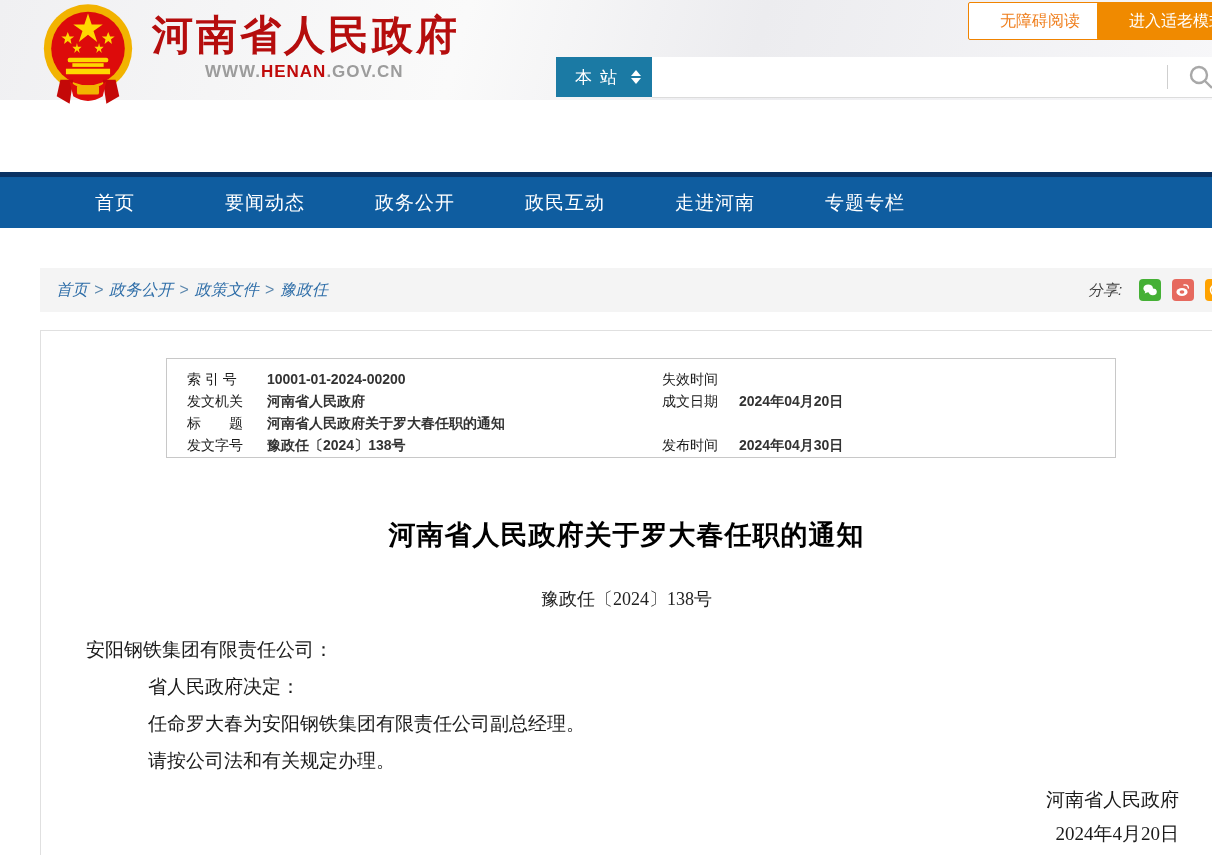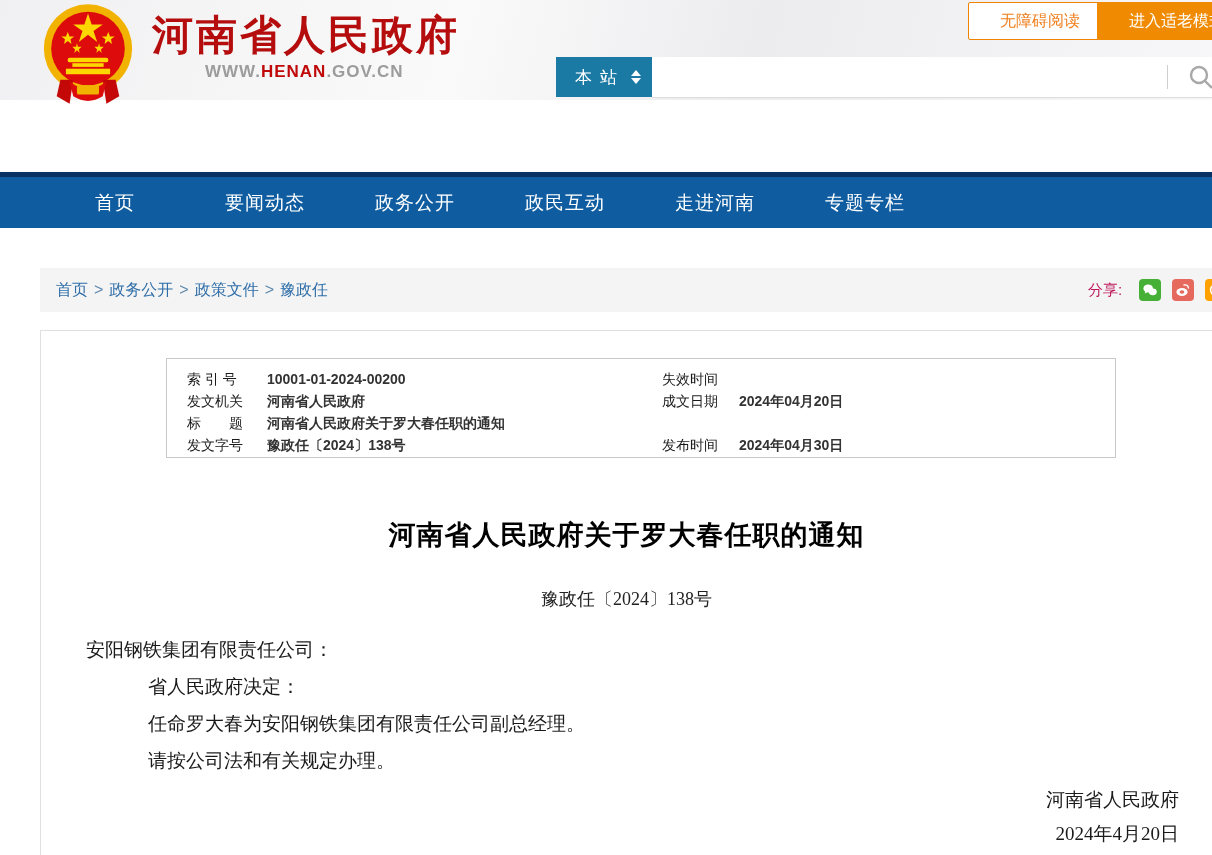--- a/index.html
+++ b/index.html
@@ -54,26 +54,26 @@
   .nav{position:absolute;left:0;top:172px;width:1212px;height:56px;}
   .nav-strip{height:5px;background:#0a3263;}
   .nav-main{height:51px;background:#0f5da0;display:flex;padding-left:40px;}
   .nav-item{
     width:150px;text-align:center;line-height:51px;color:#ffffff;
     font-size:19px;letter-spacing:1px;cursor:pointer;white-space:nowrap;
   }
   
   .crumbbar{
     position:absolute;left:40px;top:268px;width:1172px;height:44px;
-    background:#f4f4f4;font-size:16px;line-height:44px;
+    background:#f4f4f4;font-size:16px;line-height:44px;font-style:italic;
   }
   .crumbs{position:absolute;left:16px;top:0;color:#2f6ea8;white-space:nowrap;}
   .crumb{color:#2f6ea8;cursor:pointer;}
   .crumb-sep{color:#5b87ad;margin:0 6px;}
-  .share-label{position:absolute;left:1048px;top:0;color:#be185d;font-size:15px;}
+  .share-label{position:absolute;left:1048px;top:0;color:#404040;font-size:15px;}
   .share-ico{position:absolute;top:11px;width:22px;height:22px;border-radius:4px;cursor:pointer;}
   .ico-wechat{left:1099px;background:#45b035;}
   .ico-weibo{left:1132px;background:#e6695e;}
   .ico-more{left:1165px;background:#ffa200;}
   .share-ico svg{display:block;margin:3px auto;}
   
   .content{
     position:absolute;left:40px;top:330px;width:1172px;height:530px;
     background:#ffffff;border:1px solid #e0e0e0;border-right:none;
   }

